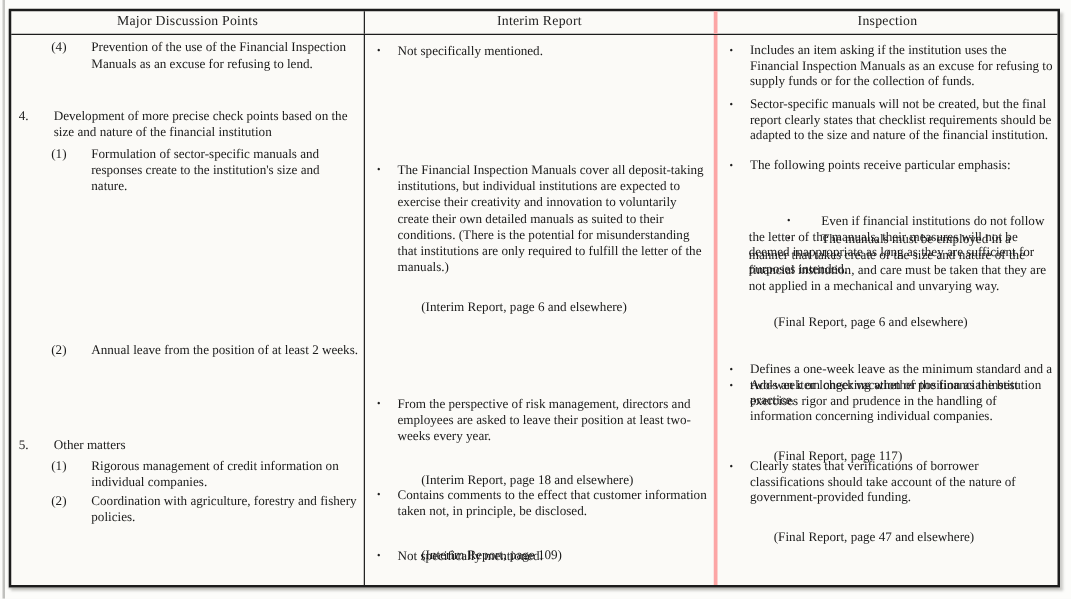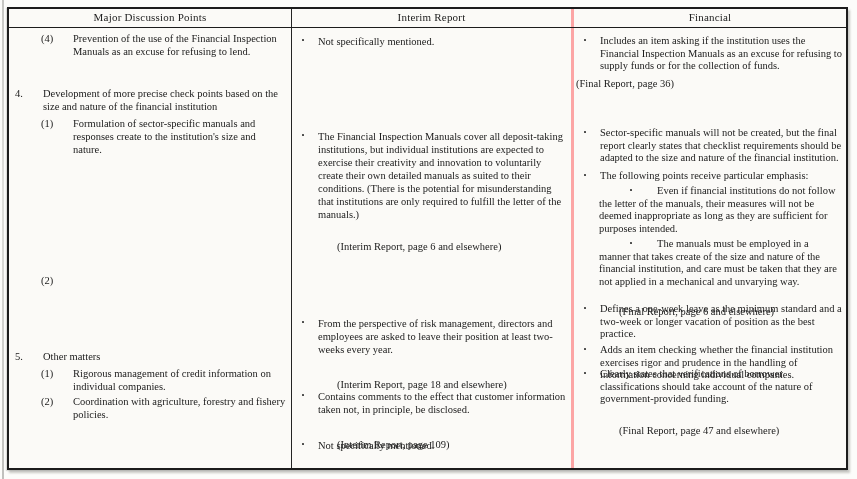--- a/index.html
+++ b/index.html
@@ -96,38 +96,39 @@
   .col-right .item:nth-child(12){top:396px}
   .col-right .item:nth-child(13){top:434px}
 </style>
 </head>
 <body>
 
 <div class="scan-table">
   <div class="row-header">
     <div class="hcell c1">Major Discussion Points</div>
     <div class="hcell c2">Interim Report</div>
-    <div class="hcell c3">Financial</div>
+    <div class="hcell c3">Inspection</div>
   </div>
   <div class="row-body">
     <div class="col col-left c1">
         <div class="item lvl2">
           <span class="num">(4)</span>
           <span class="txt">Prevention of the use of the Financial Inspection Manuals as an excuse for refusing to lend.</span>
         </div>
         <div class="item lvl1">
           <span class="num">4.</span>
           <span class="txt">Development of more precise check points based on the size and nature of the financial institution</span>
         </div>
         <div class="item lvl2">
           <span class="num">(1)</span>
           <span class="txt">Formulation of sector-specific manuals and responses create to the institution's size and nature.</span>
         </div>
         <div class="item lvl2">
           <span class="num">(2)</span>
+          <span class="txt">Annual leave from the position of at least 2 weeks.</span>
         </div>
         <div class="item lvl1">
           <span class="num">5.</span>
           <span class="txt">Other matters</span>
         </div>
         <div class="item lvl2">
           <span class="num">(1)</span>
           <span class="txt">Rigorous management of credit information on individual companies.</span>
         </div>
         <div class="item lvl2">
@@ -164,43 +165,43 @@
         <div class="item bullet">
           <span class="blt">·</span>
           <span class="txt">Not specifically mentioned.</span>
         </div>
       </div>
     <div class="col col-right c3">
         <div class="item bullet">
           <span class="blt">·</span>
           <span class="txt">Includes an item asking if the institution uses the Financial Inspection Manuals as an excuse for refusing to supply funds or for the collection of funds.</span>
         </div>
-        <div class="item citeL">
-          <span class="txt">(Final Report, page 36)</span>
-        </div>
         <div class="item bullet">
           <span class="blt">·</span>
           <span class="txt">Sector-specific manuals will not be created, but the final report clearly states that checklist requirements should be adapted to the size and nature of the financial institution.</span>
         </div>
         <div class="item bullet">
           <span class="blt">·</span>
           <span class="txt">The following points receive particular emphasis:</span>
         </div>
         <div class="item subbullet"><span class="iblt">·</span><span class="txt">Even if financial institutions do not follow the letter of the manuals, their measures will not be deemed inappropriate as long as they are sufficient for purposes intended.</span></div>
         <div class="item subbullet"><span class="iblt">·</span><span class="txt">The manuals must be employed in a manner that takes create of the size and nature of the financial institution, and care must be taken that they are not applied in a mechanical and unvarying way.</span></div>
         <div class="item cite">
           <span class="txt">(Final Report, page 6 and elsewhere)</span>
         </div>
         <div class="item bullet">
           <span class="blt">·</span>
           <span class="txt">Defines a one-week leave as the minimum standard and a two-week or longer vacation of position as the best practice.</span>
         </div>
         <div class="item bullet">
           <span class="blt">·</span>
           <span class="txt">Adds an item checking whether the financial institution exercises rigor and prudence in the handling of information concerning individual companies.</span>
+        </div>
+        <div class="item cite">
+          <span class="txt">(Final Report, page 117)</span>
         </div>
         <div class="item bullet">
           <span class="blt">·</span>
           <span class="txt">Clearly states that verifications of borrower classifications should take account of the nature of government-provided funding.</span>
         </div>
         <div class="item cite">
           <span class="txt">(Final Report, page 47 and elsewhere)</span>
         </div>
       </div>
   </div>

